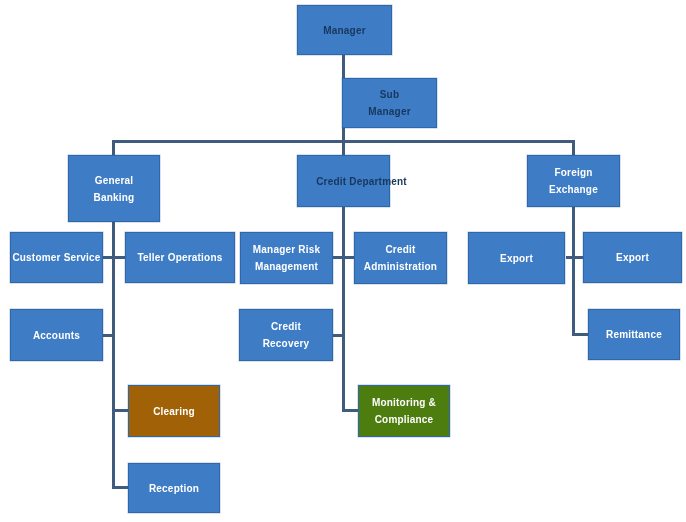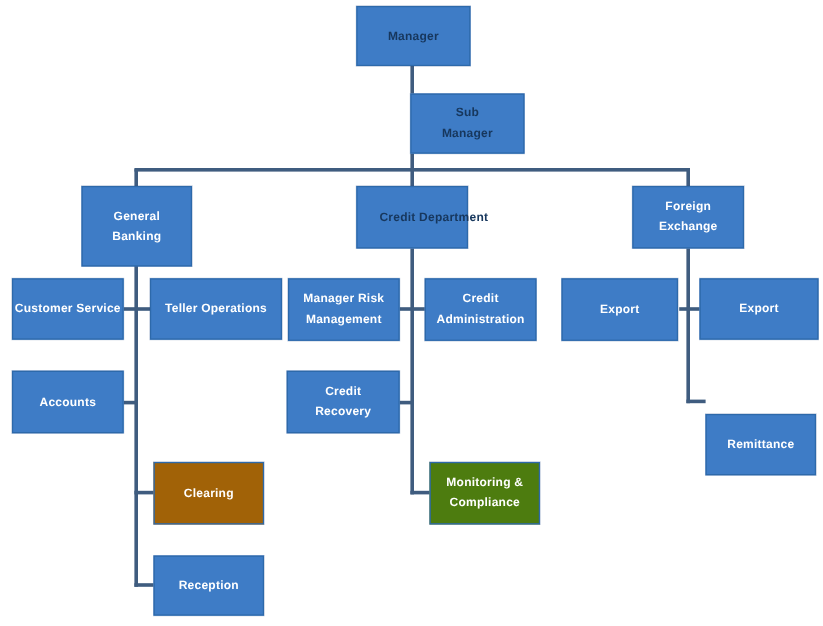--- a/index.html
+++ b/index.html
@@ -101,21 +101,21 @@
       <div class="node" style="left: 583px; top: 232px; width: 99px; height: 51px; background: rgb(62, 124, 198); border: 1px solid rgb(45, 105, 170); color: rgb(255, 255, 255);">
         <span>Export</span>
       </div>
       <div class="node" style="left: 10px; top: 309px; width: 93px; height: 52px; background: rgb(62, 124, 198); border: 1px solid rgb(45, 105, 170); color: rgb(255, 255, 255);">
         <span>Accounts</span>
       </div>
       <div class="node" style="left: 239px; top: 309px; width: 94px; height: 52px; background: rgb(62, 124, 198); border: 1px solid rgb(45, 105, 170); color: rgb(255, 255, 255);">
         <span>Credit</span>
         <span>Recovery</span>
       </div>
-      <div class="node" style="left: 588px; top: 309px; width: 92px; height: 51px; background: rgb(62, 124, 198); border: 1px solid rgb(45, 105, 170); color: rgb(255, 255, 255); margin-top: 36px;">
+      <div class="node" style="left: 588px; top: 309px; width: 92px; height: 51px; background: rgb(62, 124, 198); border: 1px solid rgb(45, 105, 170); color: rgb(255, 255, 255);">
         <span>Remittance</span>
       </div>
       <div class="node" style="left: 128px; top: 385px; width: 92px; height: 52px; background: #a16207; border: 1px solid rgb(45, 105, 170); color: rgb(255, 255, 255); align-items: center;">
         <span>Clearing</span>
       </div>
       <div class="node" style="left: 358px; top: 385px; width: 92px; height: 52px; background: #4d7c0f; border: 1px solid rgb(45, 105, 170); color: rgb(255, 255, 255);">
         <span>Monitoring &amp;</span>
         <span>Compliance</span>
       </div>
       <div class="node" style="left: 128px; top: 463px; width: 92px; height: 50px; background: rgb(62, 124, 198); border: 1px solid rgb(45, 105, 170); color: rgb(255, 255, 255);">

